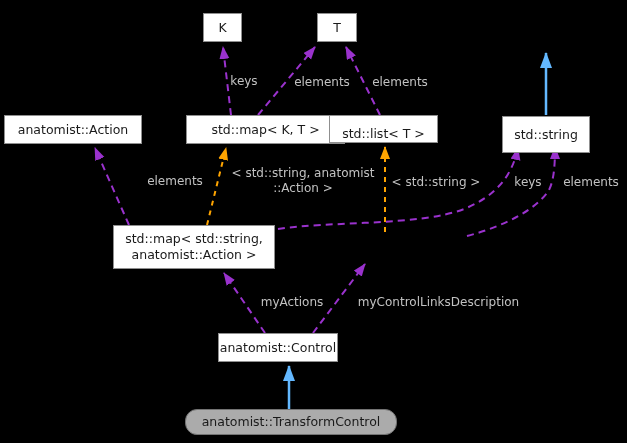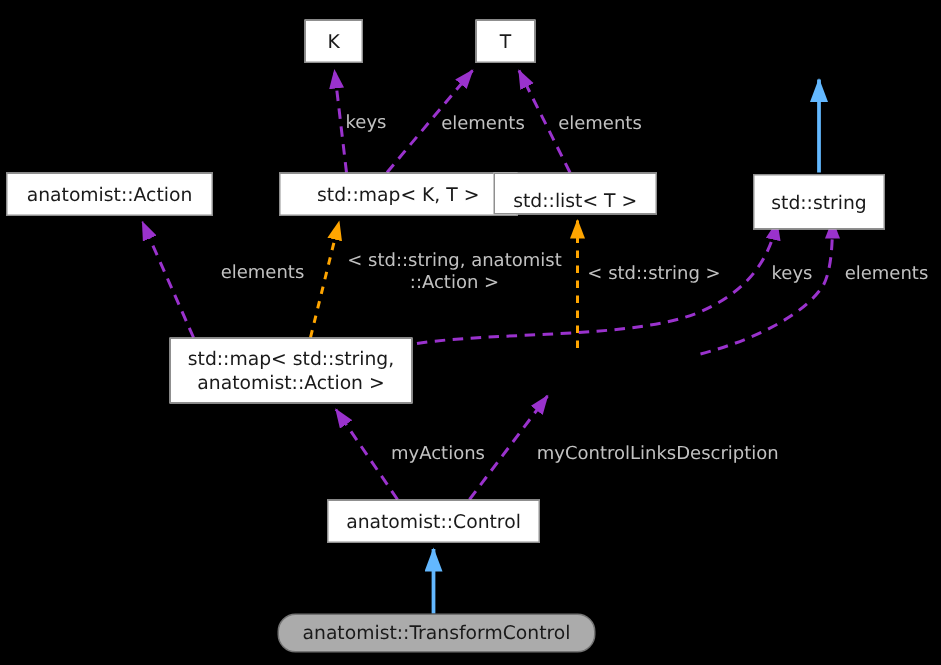--- a/index.html
+++ b/index.html
@@ -116,21 +116,21 @@
   <div class="node" style="left:502px;top:116px;width:88px;height:37px;justify-content:center;">
     <span>std::string</span>
   </div>
 
   <div class="node" style="left:113px;top:225px;width:162px;height:44px;">
     <span>std::map&lt; std::string,
 anatomist::Action &gt;</span>
   </div>
 
 
-  <div class="node" style="left:218px;top:333px;width:142px;height:29px;">
+  <div class="node" style="left:218px;top:333px;width:120px;height:29px;">
     <span>anatomist::Control</span>
   </div>
 
   <div class="node current" style="left:185px;top:409px;width:212px;height:26px;">
     <span>anatomist::TransformControl</span>
   </div>
 
   <div class="edge-label" style="left:224px;top:74px;width:40px;">keys</div>
 
   <div class="edge-label" style="left:287px;top:75px;width:70px;">elements</div>

